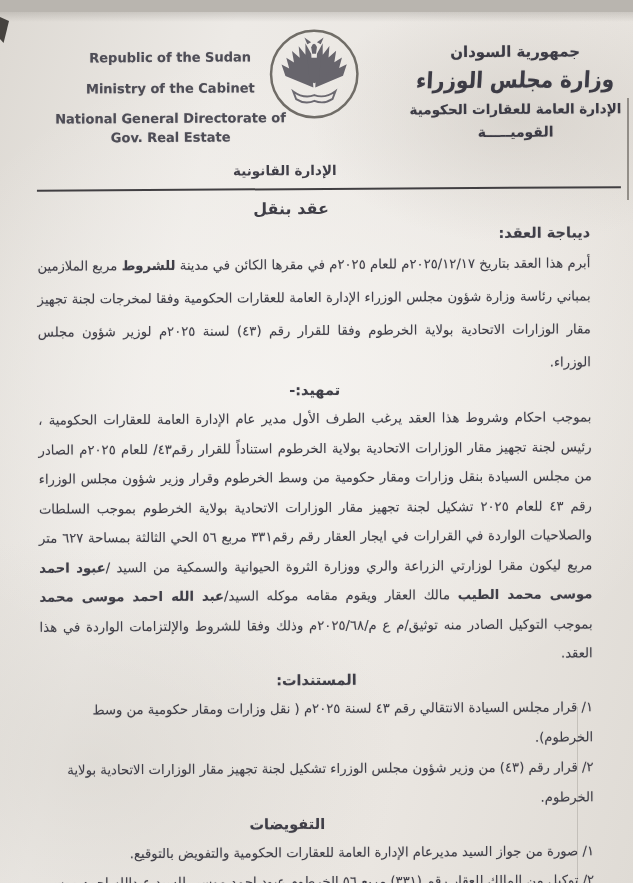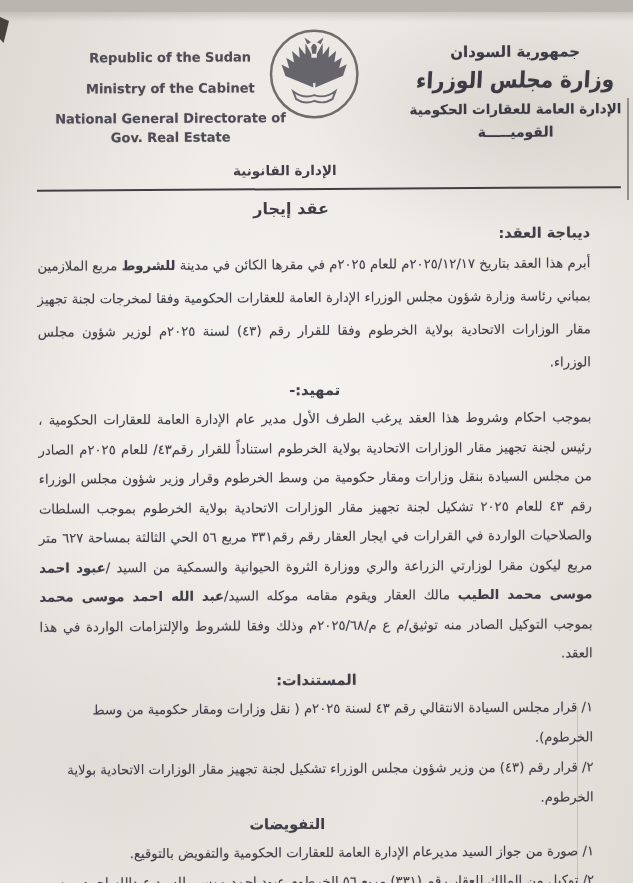--- a/index.html
+++ b/index.html
@@ -92,21 +92,21 @@
 
     <div class="header-ar">
       <div class="a1">جمهورية السودان</div>
       <div class="a2">وزارة مجلس الوزراء</div>
       <div class="a3">الإدارة العامة للعقارات الحكومية</div>
       <div class="a4">القوميـــــة</div>
     </div>
 
     <div class="department">الإدارة القانونية</div>
     <div class="rule"></div>
-    <div class="doc-title">عقد إيجار</div>
+    <div class="doc-title">عقد بنقل</div>
 
     <div class="body-text">
 
       <div class="sec-heading">ديباجة العقد:</div>
       <p class="block preamble"><span>أبرم هذا العقد بتاريخ ٢٠٢٥/١٢/١٧م للعام ٢٠٢٥م في مقرها الكائن في مدينة </span><b>للشروط</b><span> مربع الملازمين بمباني رئاسة وزارة شؤون مجلس الوزراء الإدارة العامة للعقارات الحكومية وفقا لمخرجات لجنة تجهيز مقار الوزارات الاتحادية بولاية الخرطوم وفقا للقرار رقم (٤٣) لسنة ٢٠٢٥م لوزير شؤون مجلس الوزراء.</span></p>
 
       <div class="sec-heading centered">تمهيد:-</div>
       <p class="block tamheed"><span>بموجب احكام وشروط هذا العقد يرغب الطرف الأول مدير عام الإدارة العامة للعقارات الحكومية ، رئيس لجنة تجهيز مقار الوزارات الاتحادية بولاية الخرطوم استناداً للقرار رقم٤٣/ للعام ٢٠٢٥م الصادر من مجلس السيادة بنقل وزارات ومقار حكومية من وسط الخرطوم وقرار وزير شؤون مجلس الوزراء رقم ٤٣ للعام ٢٠٢٥ تشكيل لجنة تجهيز مقار الوزارات الاتحادية بولاية الخرطوم بموجب السلطات والصلاحيات الواردة في القرارات في ايجار العقار رقم رقم٣٣١ مربع ٥٦ الحي الثالثة بمساحة ٦٢٧ متر مربع ليكون مقرا لوزارتي الزراعة والري ووزارة الثروة الحيوانية والسمكية من السيد /</span><b>عبود احمد موسى محمد الطيب</b><span> مالك العقار ويقوم مقامه موكله السيد/</span><b>عبد الله احمد موسى محمد</b><span> بموجب التوكيل الصادر منه توثيق/م ع م/٢٠٢٥/٦٨م وذلك وفقا للشروط والإلتزامات الواردة في هذا العقد.</span></p>
 
       <div class="sec-heading centered">المستندات:</div>

